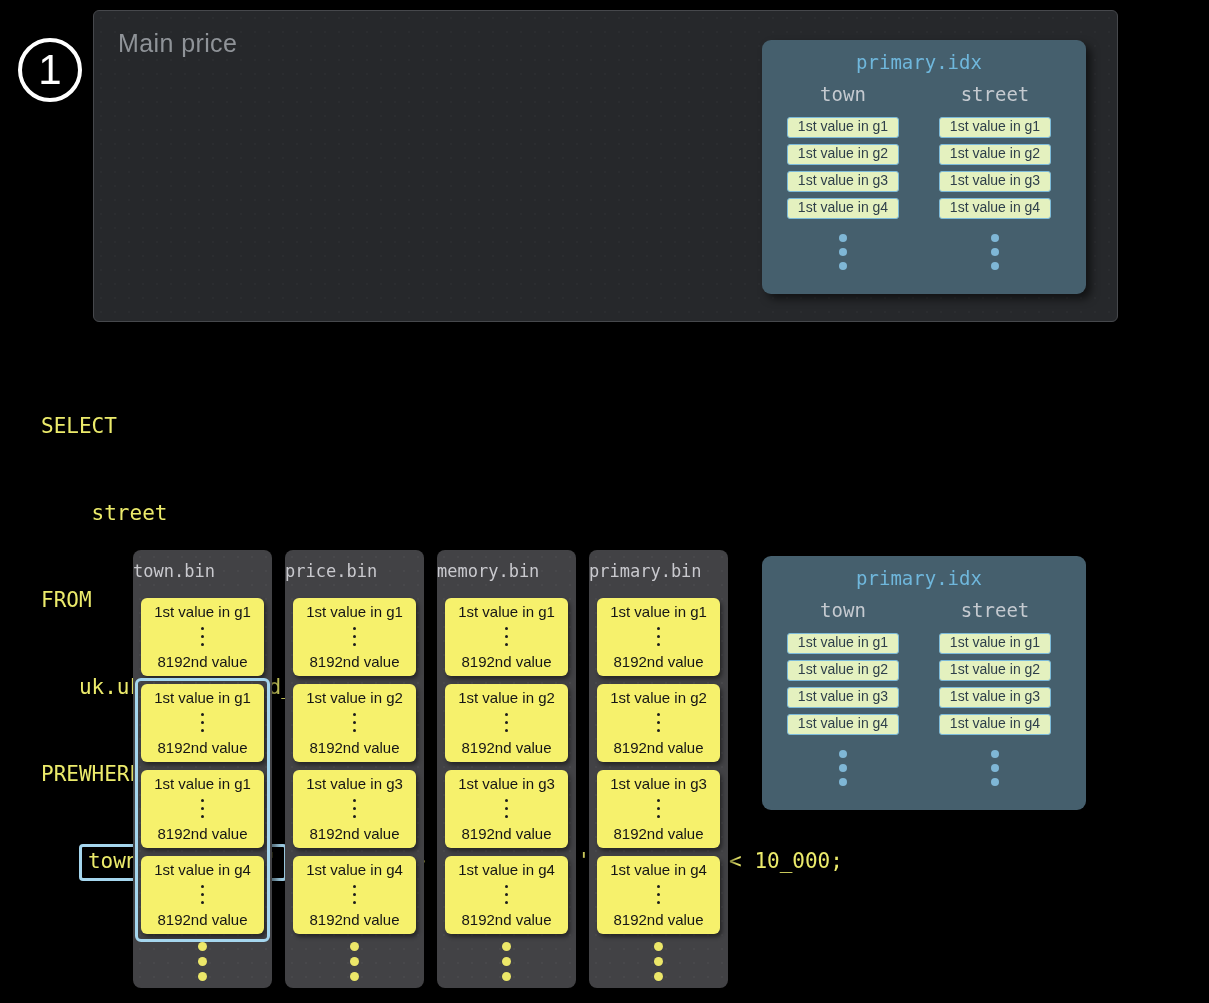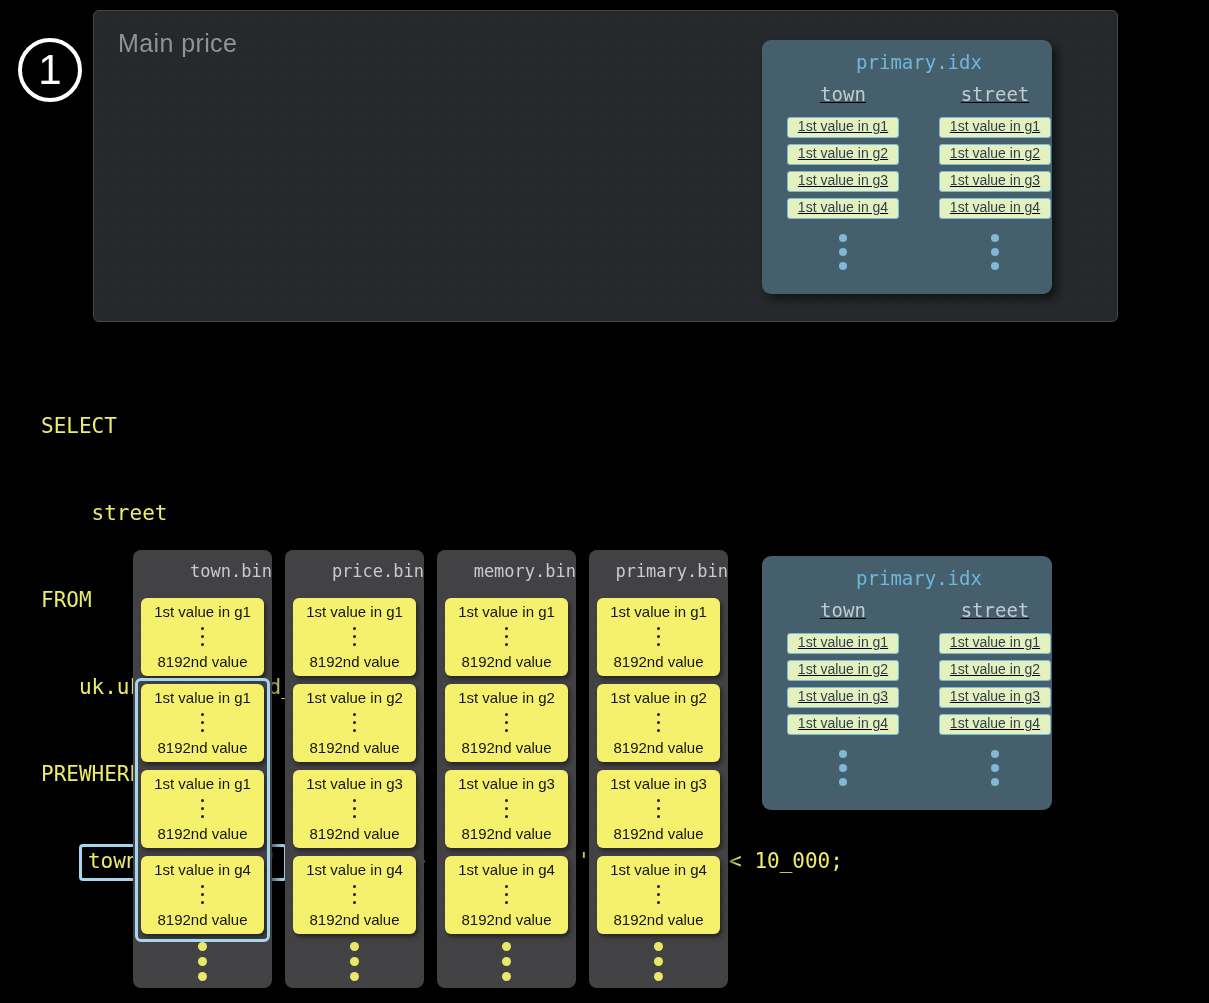--- a/index.html
+++ b/index.html
@@ -43,37 +43,37 @@
     position: absolute;
     left: 24px; top: 18px;
     font-size: 25px;
     color: #8f9398;
     letter-spacing: 0.4px;
   }
 
   
   .pidx {
     position: absolute;
-    width: 290px; height: 254px;
+    width: 324px; height: 254px;
     background: #455f6d;
     border-radius: 9px;
     box-shadow: 5px 5px 8px rgba(0,0,0,0.55);
     padding: 11px 0 0 25px;
   }
   .pidx-top { left: 762px; top: 40px; }
   .pidx-bottom { left: 762px; top: 556px; }
   .pidx-title {
     width: 264px;
     text-align: center;
     font-size: 19px;
     color: #6fb7dc;
     height: 30px;
   }
   .pidx-cols { display: flex; gap: 40px; margin-top: 2px; }
-  .pidx-col { width: 112px; display: flex; flex-direction: column; text-decoration: underline; }
+  .pidx-col { width: 112px; display: flex; flex-direction: column; }
   .pidx-col-header {
     text-align: center;
     font-size: 19px;
     color: #c5cad0;
     height: 24px;
     margin-bottom: 10px;
   }
   .chip {
     width: 112px; height: 21px;
     margin-bottom: 6px;
@@ -119,21 +119,21 @@
     width: 139px; height: 438px;
     background: #424245;
     border-radius: 8px;
     box-shadow: 5px 5px 8px rgba(0,0,0,0.55);
     background-image: radial-gradient(rgba(255,255,255,0.03) 1px, transparent 1px);
     background-size: 14px 14px;
   }
   .bin-header {
     padding-top: 11px;
     height: 37px;
-    text-align: right;
+    text-align: left;
     font-size: 17px;
     color: #c9c9ce;
   }
   .bin-blocks { position: relative; padding: 11px 8px 0 8px; }
   .granule {
     position: relative;
     width: 123px; height: 78px;
     margin-bottom: 8px;
     background: #f6f16c;
     border-radius: 6px;

